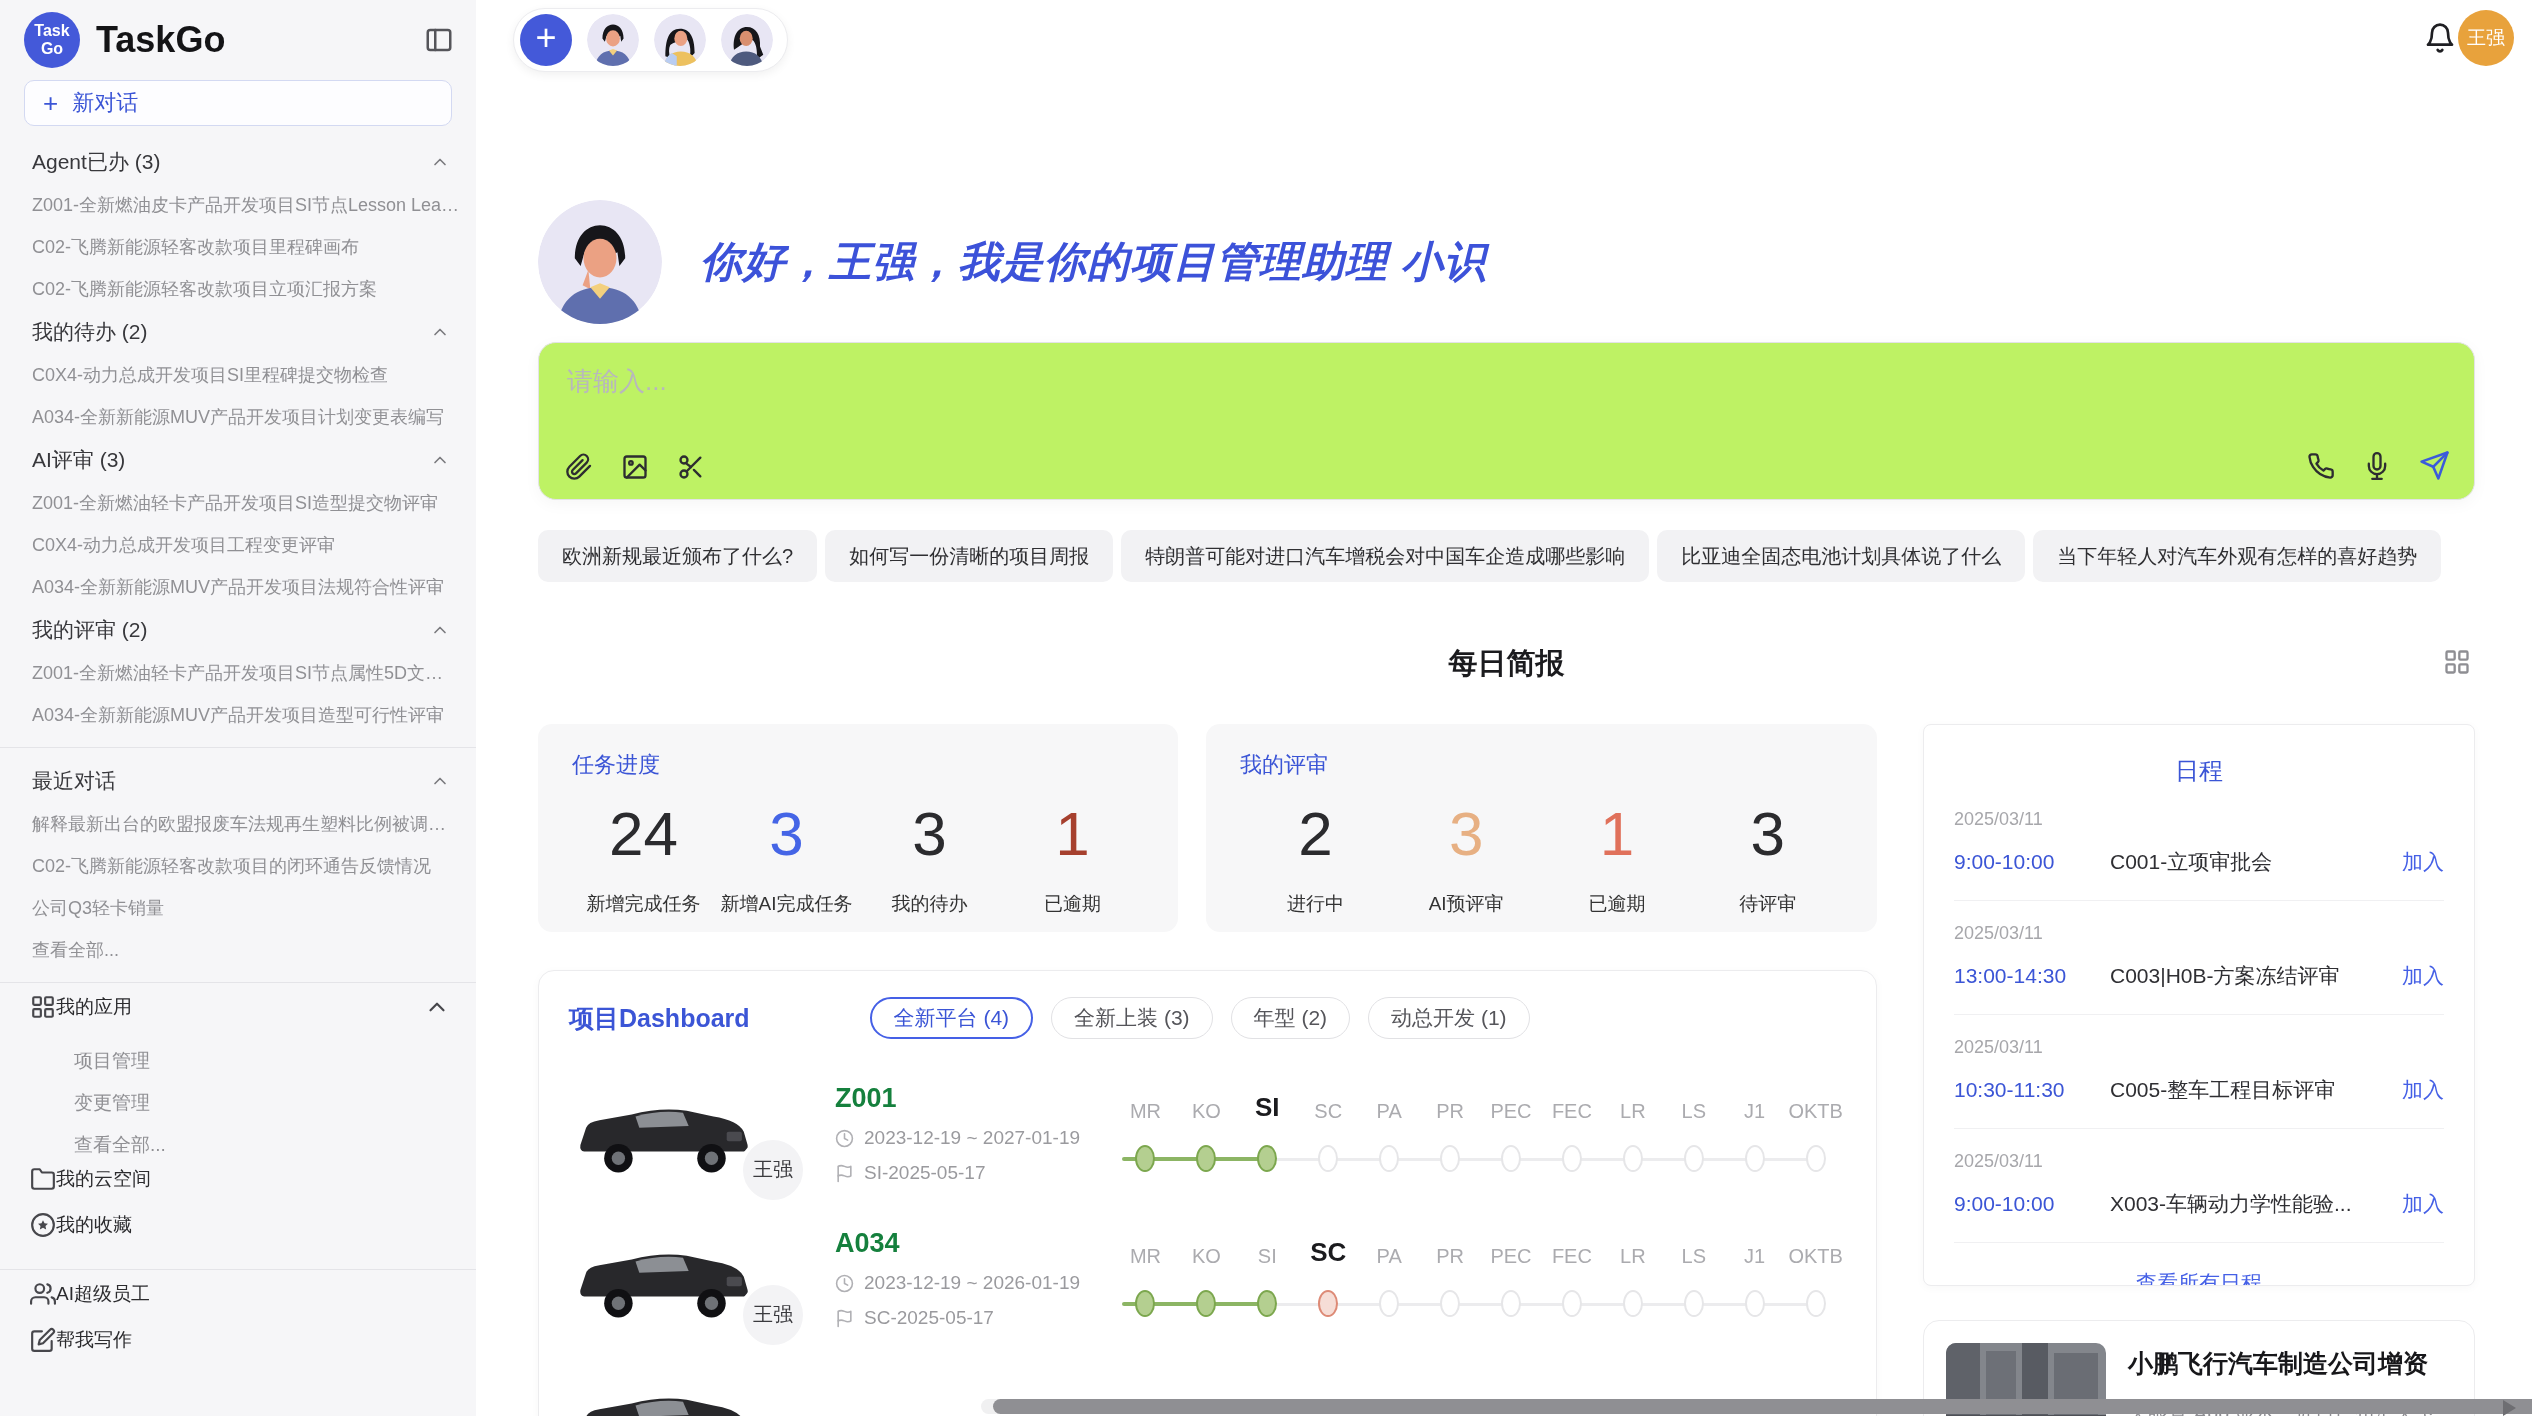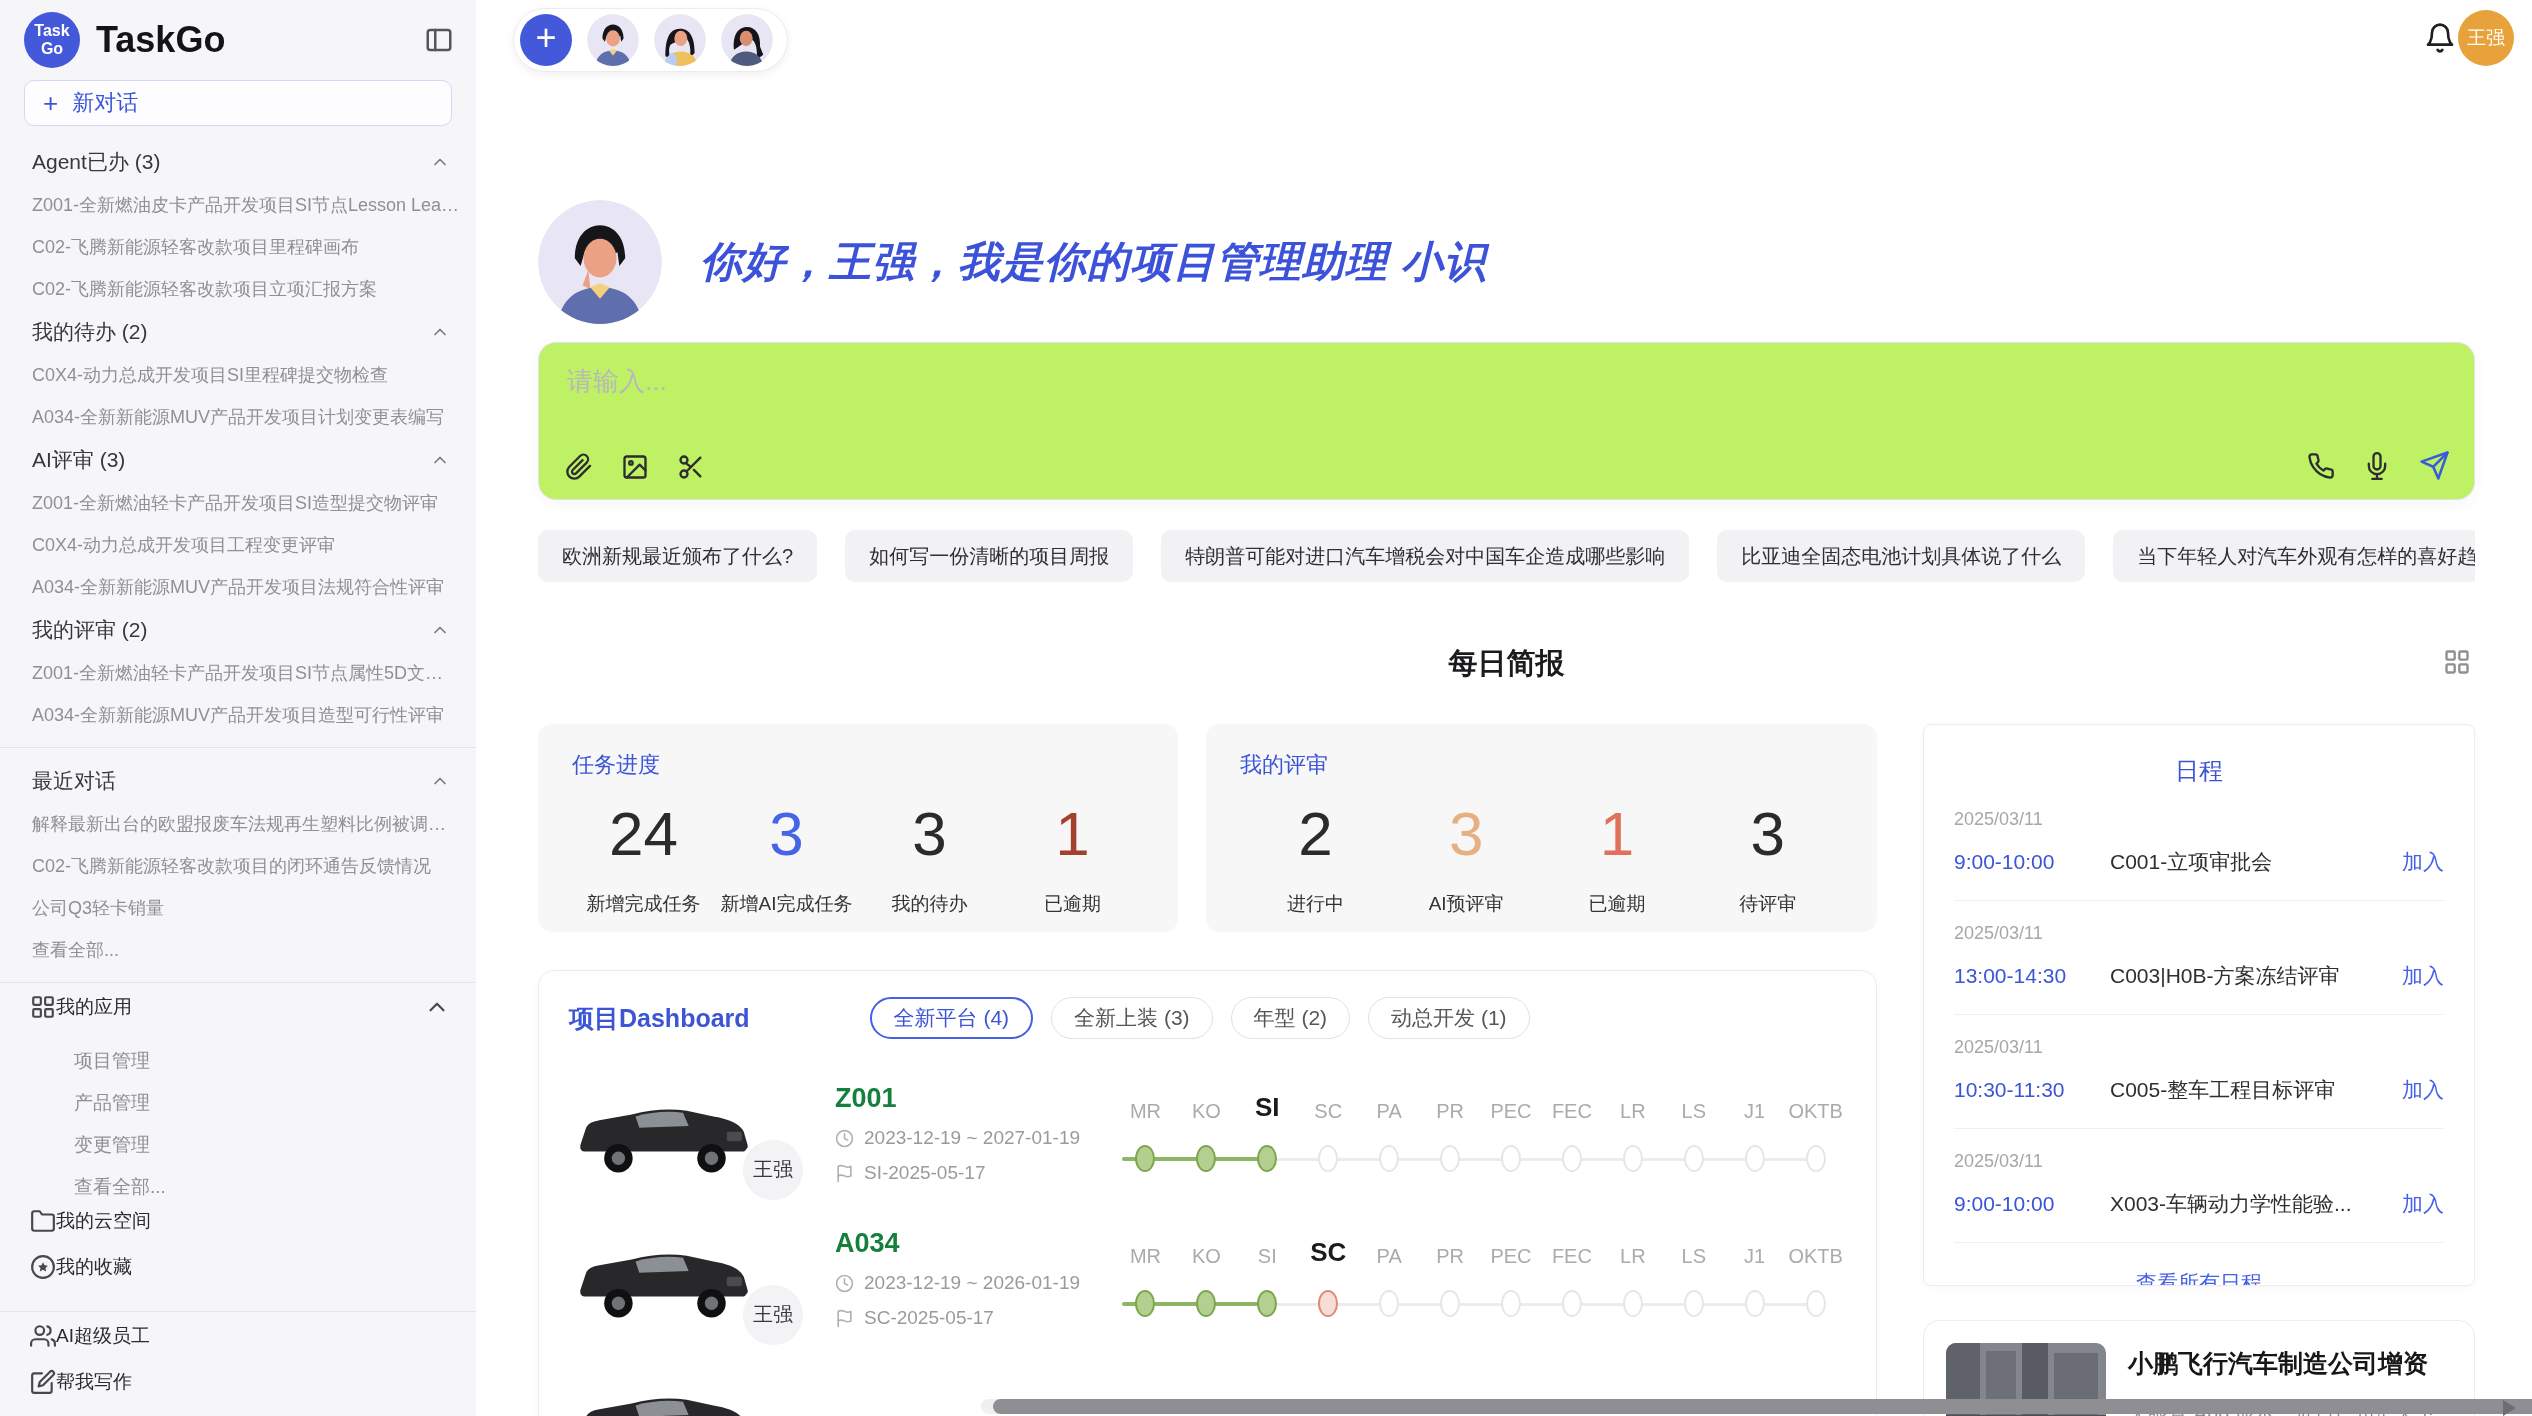--- a/index.html
+++ b/index.html
@@ -62,21 +62,21 @@
               box-shadow:0 4px 16px rgba(0,0,0,.04);position:relative}
   .input-field{position:absolute;left:26px;top:22px;right:26px;font-size:26px;border:none;outline:none;
                color:#333;background:transparent;font-family:inherit}
   .input-field::placeholder{color:#b8b8bc}
   .icon-row{position:absolute;bottom:18px;display:flex;align-items:center;gap:28px}
   .icon-row.left{left:26px;color:#2d2d30}
   .icon-row.right{right:24px;color:#2d2d30}
   .in-icon{width:28px;height:28px;cursor:pointer}
   .send{color:#3b5bdb;width:31px;height:31px}
 
-  .chips{margin-top:30px;display:flex;gap:28px;overflow:hidden}
+  .chips{margin-top:30px;display:flex;gap:8px;overflow:hidden}
   .chip{height:52px;background:#f2f2f4;border-radius:10px;display:flex;align-items:center;
         padding:0 24px;font-size:20px;color:#2f2f32;white-space:nowrap;cursor:pointer;flex:0 0 auto}
 
   .briefing-head{margin-top:62px;position:relative;text-align:center;height:38px}
   .briefing-title{font-size:29px;font-weight:bold;color:#1b1b1e}
   .layout-icon{position:absolute;right:4px;top:4px;width:28px;height:28px;color:#8e8e93;cursor:pointer}
 
   .grid-row{margin-top:42px;display:flex;gap:46px;align-items:flex-start}
   .left-col{width:1339px;flex:0 0 1339px}
   .right-col{flex:1}
@@ -269,21 +269,20 @@
         </span>
       <span>我的应用</span>
       <span class="ricon chev mlauto">
           <svg viewBox="0 0 24 24" fill="none" stroke="currentColor" stroke-width="2" stroke-linecap="round" stroke-linejoin="round">
             <polyline points="6 15 12 9 18 15"></polyline>
           </svg>
         </span>
     </div>
     <div id="apps-items">
         <div class="sub-item">项目管理</div>
-        <div class="sub-item">产品管理</div>
         <div class="sub-item">变更管理</div>
         <div class="sub-item">查看全部...</div>
       </div>
     <div id="side-shortcuts">
         <div class="side-row">
           <span class="ricon">
             <svg viewBox="0 0 24 24" fill="none" stroke="currentColor" stroke-width="2" stroke-linecap="round" stroke-linejoin="round">
               <path d="M22 19a2 2 0 0 1-2 2H4a2 2 0 0 1-2-2V5a2 2 0 0 1 2-2h5l2 3h9a2 2 0 0 1 2 2z"></path>
             </svg>
           </span>

